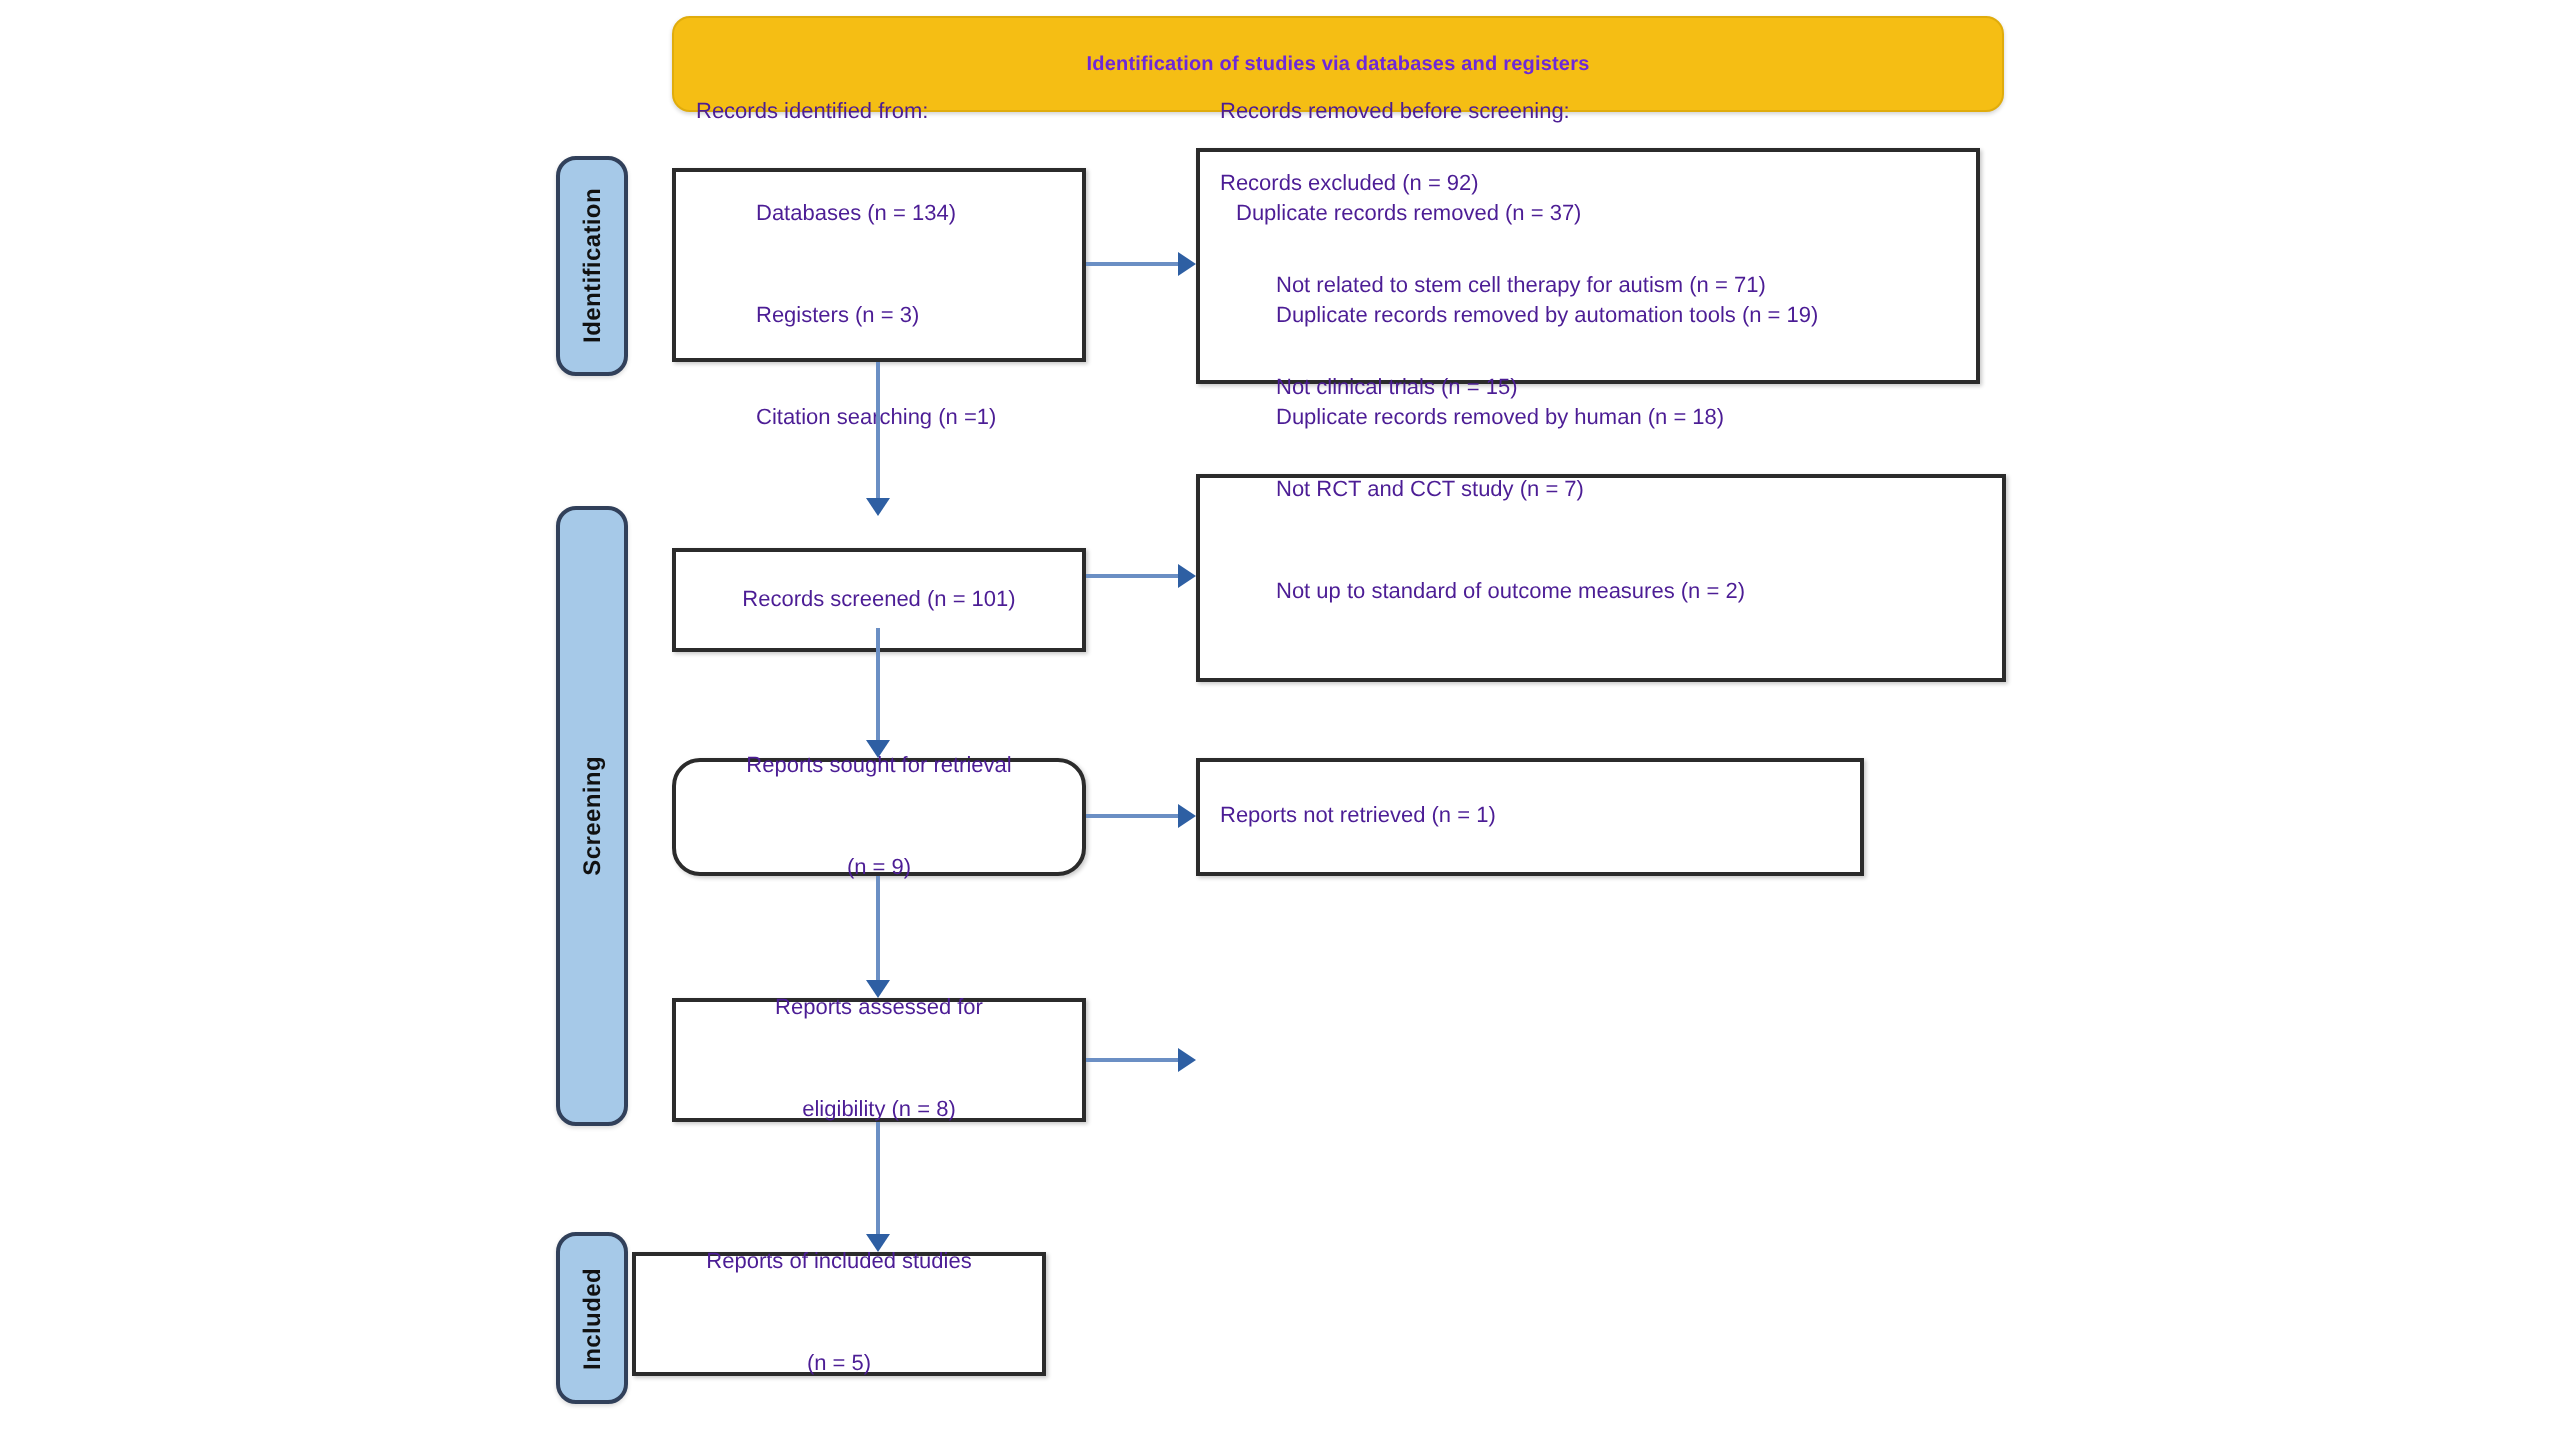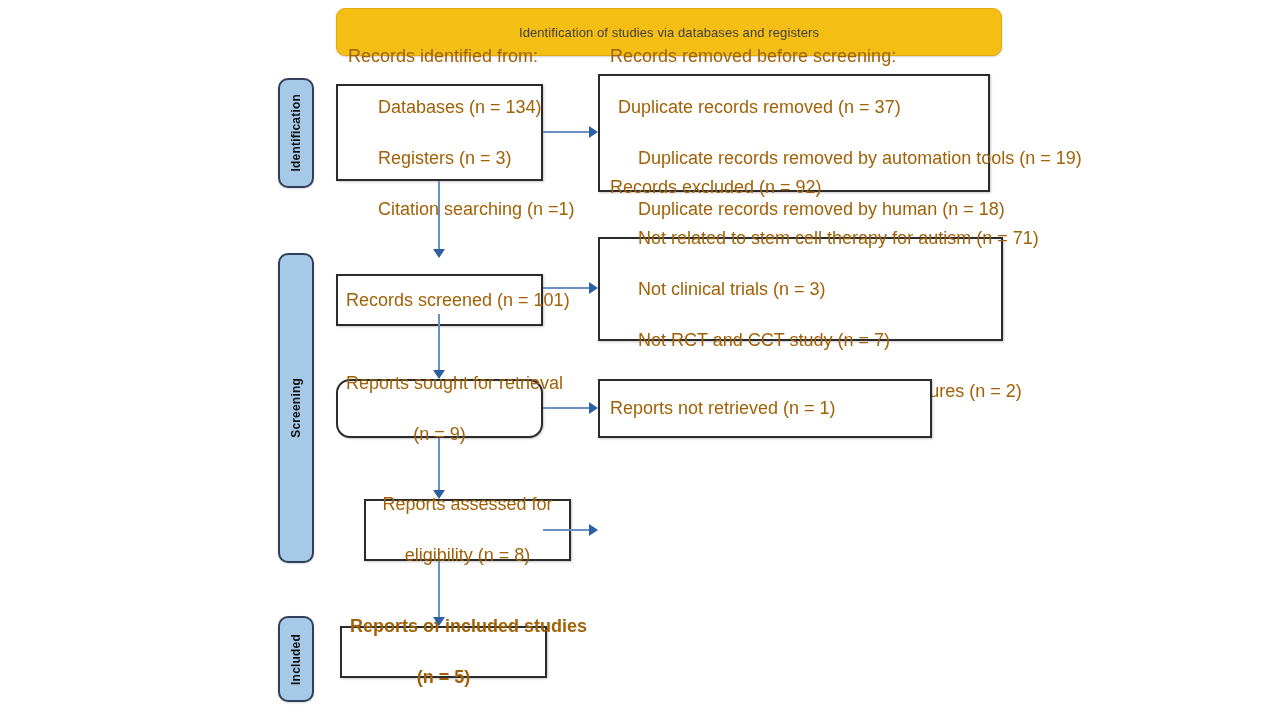--- a/index.html
+++ b/index.html
@@ -35,23 +35,23 @@
     background: #F5BE14;
     border: 1px solid #E0AC0C;
     border-radius: 9px;
     box-shadow: 0 1px 2px rgba(0,0,0,0.18);
     display: flex;
     align-items: center;
     justify-content: center;
     box-sizing: border-box;
   }
   .banner-text {
-    font-size: 13px;
-    font-weight: normal;
-    color: #404040;
+    font-size: 10px;
+    font-weight: bold;
+    color: #6d28d9;
     letter-spacing: 0.1px;
     text-align: center;
   }
 
   
   .stage {
     position: absolute;
     background: #A6C9E8;
     border: 2px solid #31405A;
     border-radius: 10px;
@@ -80,42 +80,42 @@
     position: absolute;
     background: #ffffff;
     border: 2px solid #2b2b2b;
     box-sizing: border-box;
     box-shadow: 1px 1px 2px rgba(0,0,0,0.22);
     display: flex;
     flex-direction: column;
     justify-content: center;
   }
   .box-lines {
-    font-size: 18px;
+    font-size: 11px;
     line-height: 17px;
-    color: #a16207;
+    color: #4c1d95;
     padding: 0 10px;
     white-space: pre;
   }
   .box-lines.centered { text-align: center; padding: 0 8px; }
   .box-lines .ln { display: block; }
   .box-lines .ind1 { padding-left: 30px; }
   .box-lines .ind-sm { padding-left: 8px; }
   .box-lines .ind-r { padding-left: 28px; }
 
   
   #box-identified        { left: 336px; top: 84px;  width: 207px; height: 97px; }
   #box-screened          { left: 336px; top: 274px; width: 207px; height: 52px; }
   #box-sought            { left: 336px; top: 379px; width: 207px; height: 59px; border-radius: 14px; }
-  #box-assessed          { left: 336px; top: 499px; width: 207px; height: 62px; margin-left: 28px; }
-  #box-included          { left: 340px; top: 626px; width: 207px; height: 52px; font-weight: bold; }
+  #box-assessed          { left: 336px; top: 499px; width: 207px; height: 62px; }
+  #box-included          { left: 316px; top: 626px; width: 207px; height: 62px; }
 
   
   #box-removed           { left: 598px; top: 74px;  width: 392px; height: 118px; }
-  #box-excluded-records  { left: 598px; top: 237px; width: 405px; height: 104px; }
+  #box-excluded-records  { left: 598px; top: 237px; width: 405px; height: 104px; justify-content: flex-end; }
   #box-not-retrieved     { left: 598px; top: 379px; width: 334px; height: 59px; }
   #box-excluded-reports  { left: 598px; top: 493px; width: 405px; height: 74px; }
 
   
   .conn {
     position: absolute;
     background: #6B8FC4;
   }
   .vline { width: 2px; }
   .hline { height: 2px; }
@@ -195,21 +195,21 @@
   <div class="box" id="box-screened">
     <div class="box-lines centered">
       <span class="ln">Records screened (n = 101)</span>
     </div>
   </div>
 
   <div class="box" id="box-excluded-records">
     <div class="box-lines">
       <span class="ln">Records excluded (n = 92)</span>
       <span class="ln ind-r">Not related to stem cell therapy for autism (n = 71)</span>
-      <span class="ln ind-r">Not clinical trials (n = 3)</span>
+      <span class="ln ind-r">Not clinical trials (n = 15)</span>
       <span class="ln ind-r">Not RCT and CCT study (n = 7)</span>
       <span class="ln ind-r">Not up to standard of outcome measures (n = 2)</span>
     </div>
   </div>
 
   <div class="box" id="box-sought">
     <div class="box-lines centered">
       <span class="ln">Reports sought for retrieval</span>
       <span class="ln">(n = 9)</span>
     </div>

